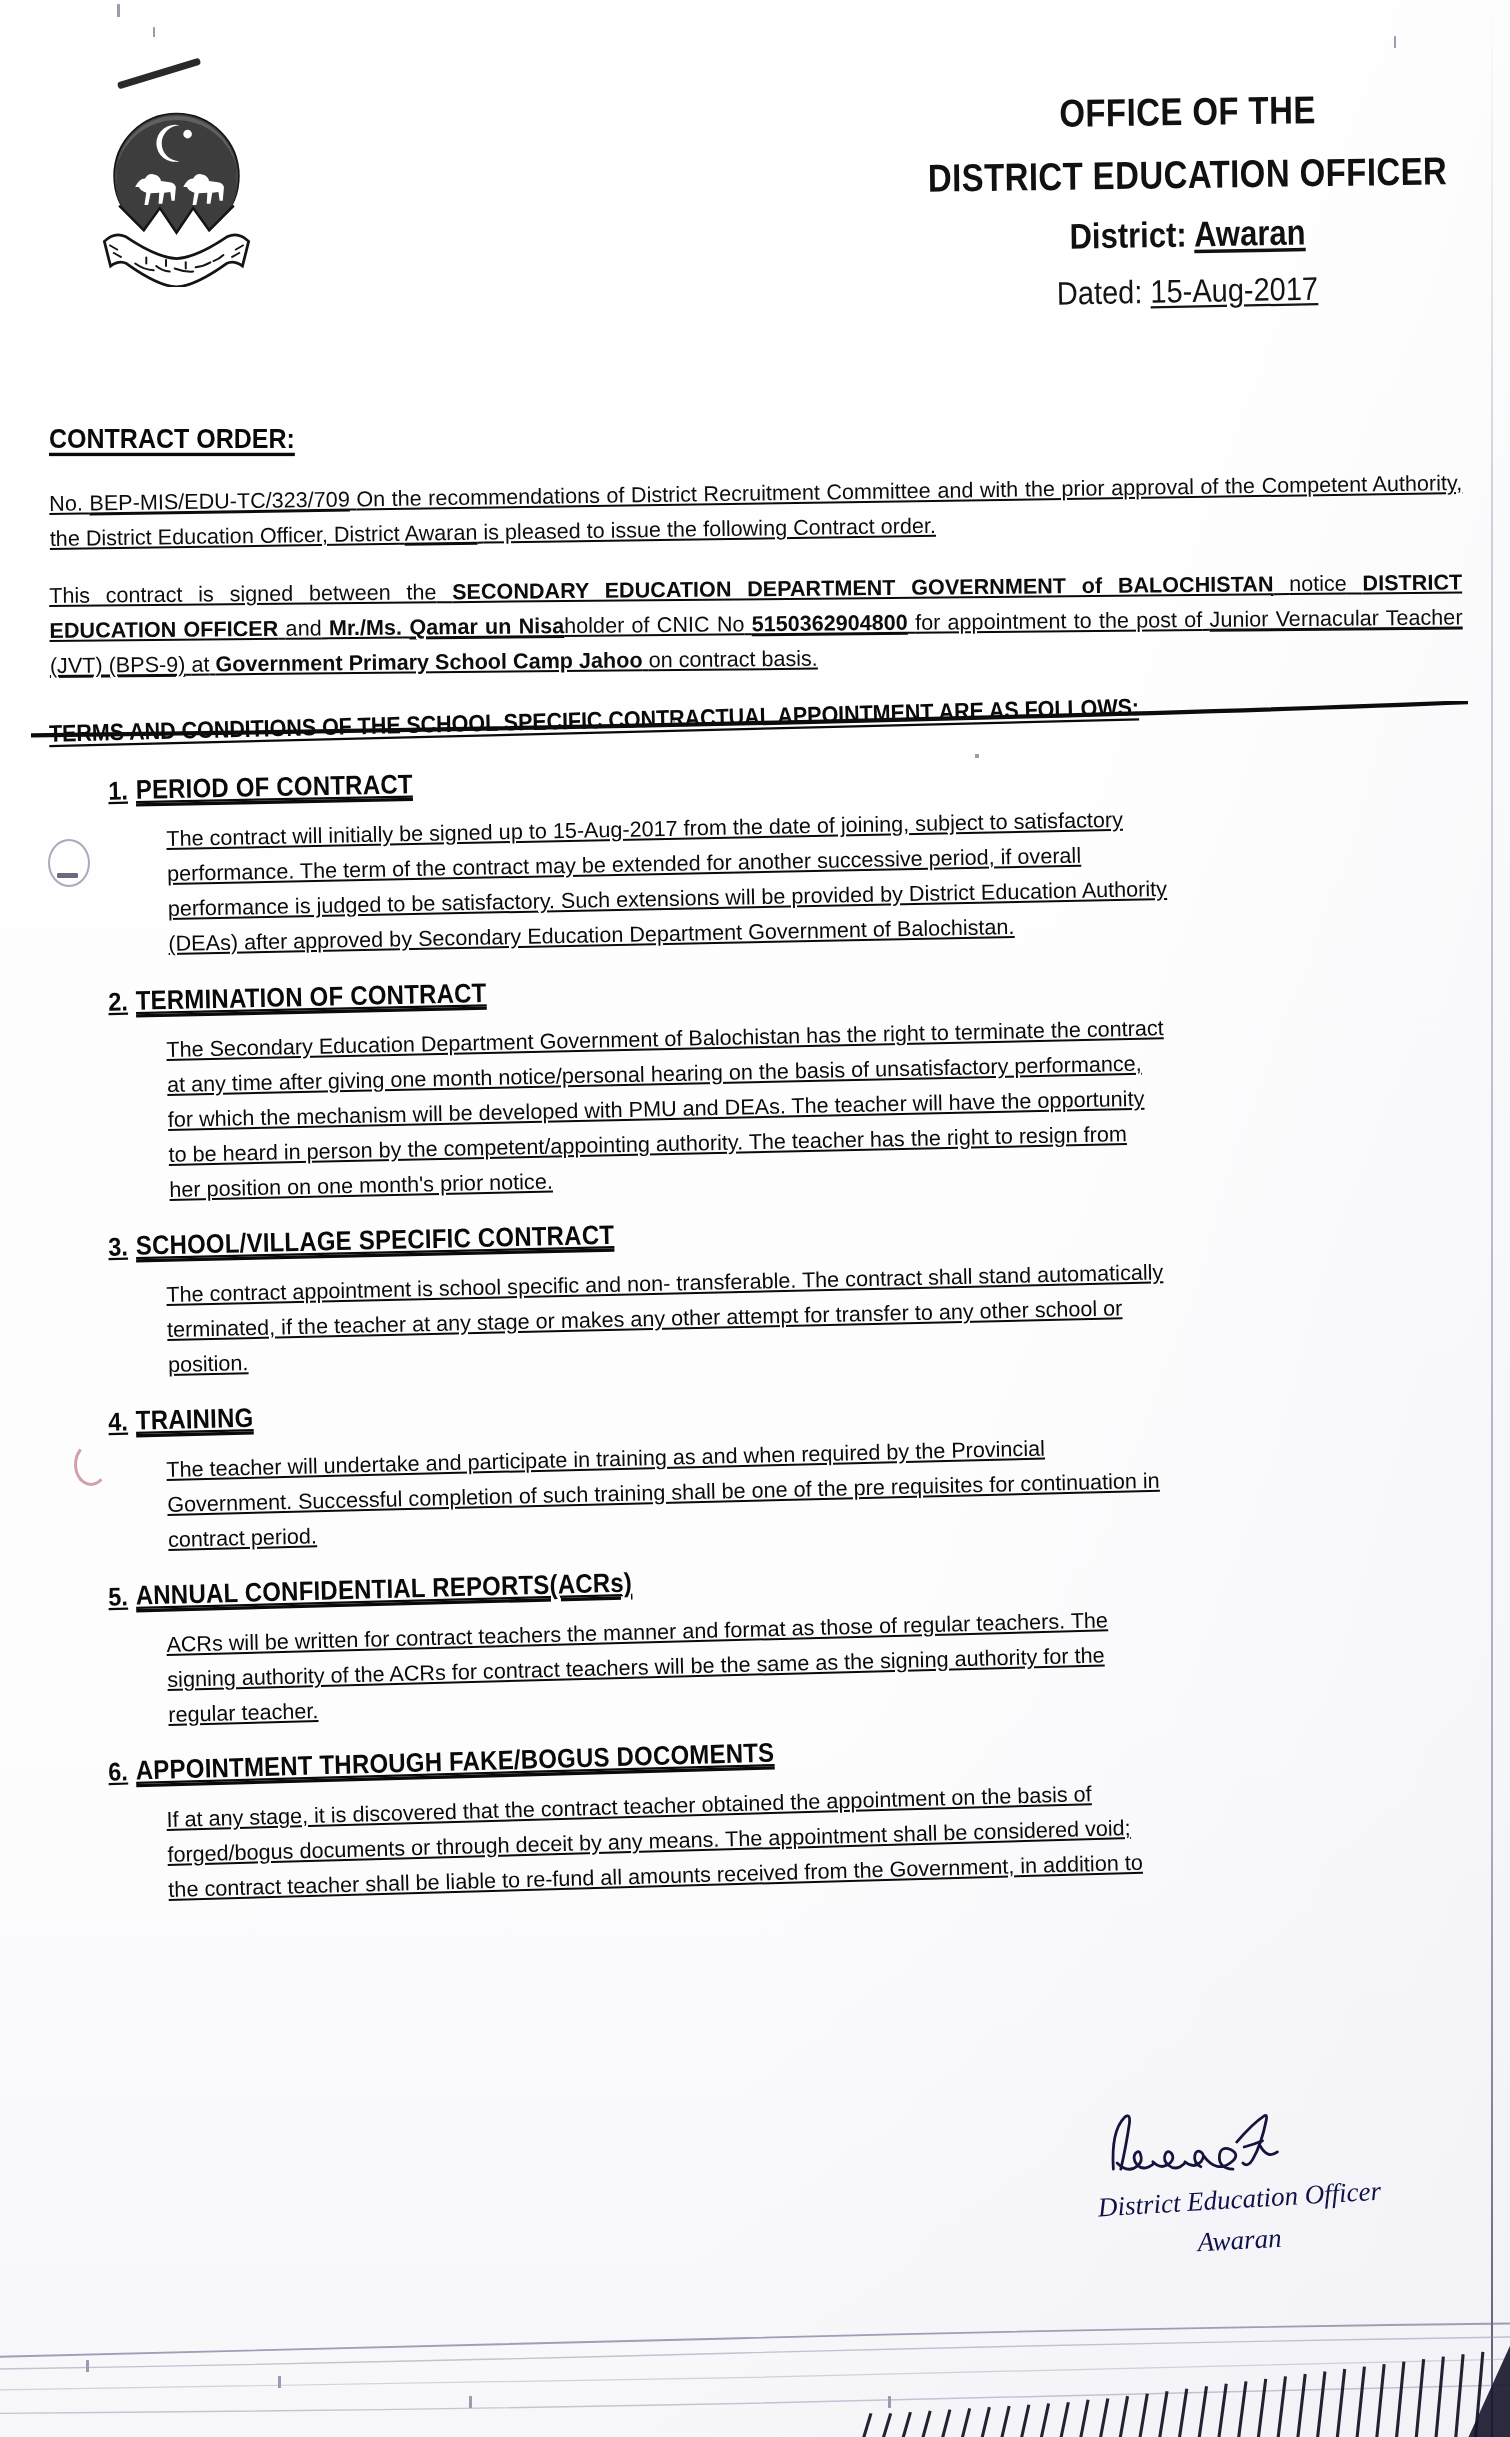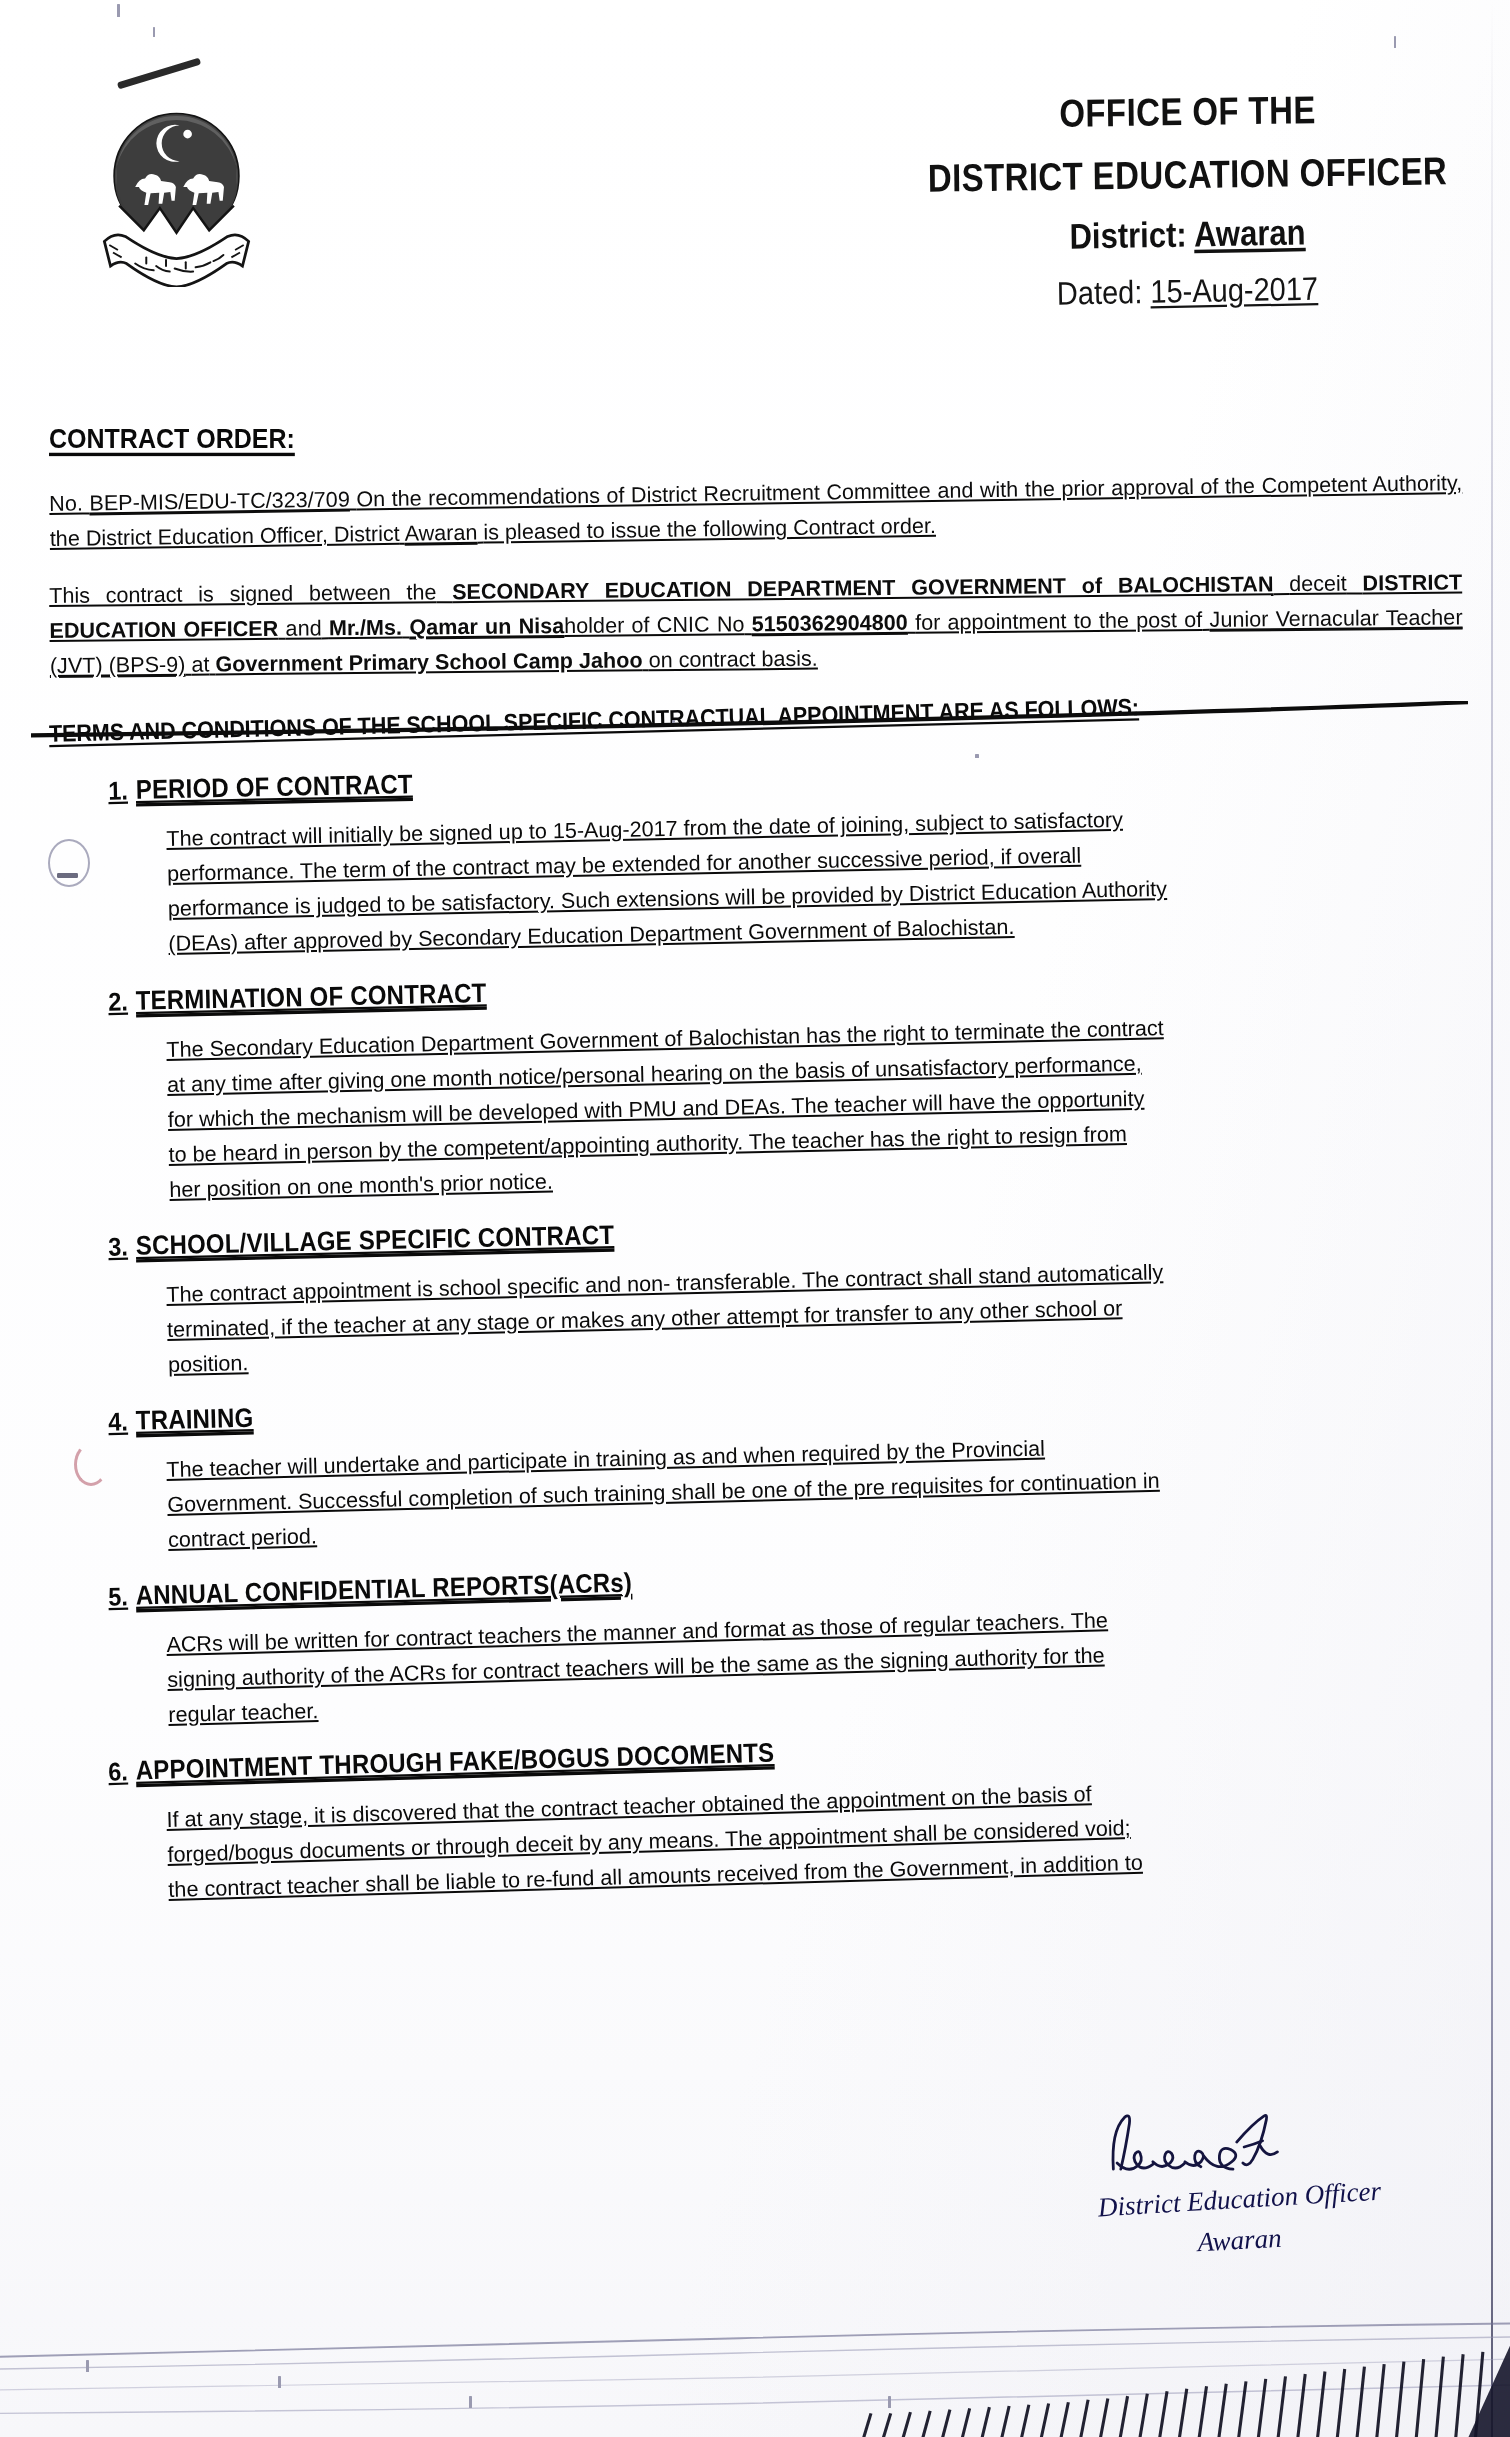--- a/index.html
+++ b/index.html
@@ -337,21 +337,21 @@
       <span>No.</span>
       <span class="u">BEP-MIS/EDU-TC/323/709</span>
       <span>On the recommendations of District Recruitment Committee and with the prior approval of the Competent Authority, the District Education Officer, District</span>
       <span class="u">Awaran</span>
       <span>is pleased to issue the following Contract order.</span>
     </div>
 
     <div class="doc-text para signed-para">
       <span>This contract is signed between the</span>
       <span class="b">SECONDARY EDUCATION DEPARTMENT GOVERNMENT of BALOCHISTAN</span>
-      <span>deceit</span>
+      <span>notice</span>
       <span class="b">DISTRICT EDUCATION OFFICER</span>
       <span>and</span>
       <span class="b">Mr./Ms.</span>
       <span class="b u">Qamar un Nisa</span><span>holder of CNIC No</span>
       <span class="b u">5150362904800</span>
       <span>for appointment to the post of</span>
       <span class="u">Junior Vernacular Teacher (JVT) (BPS-9)</span>
       <span>at</span>
       <span class="b">Government Primary School Camp Jahoo</span>
       <span>on contract basis.</span>

